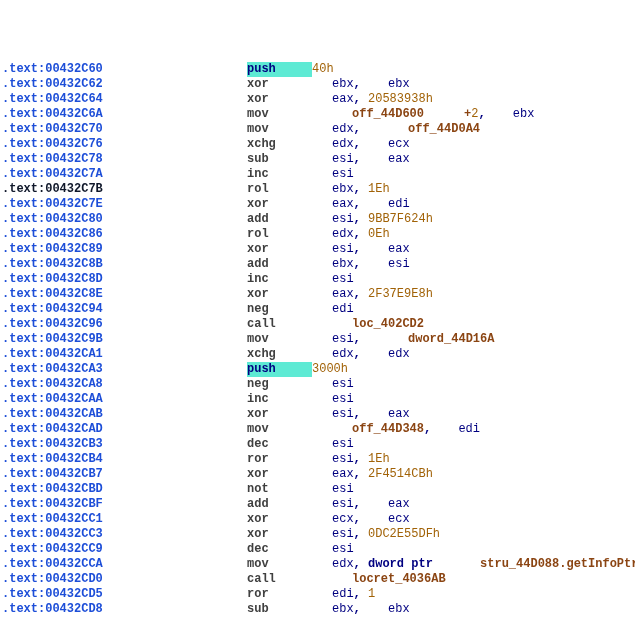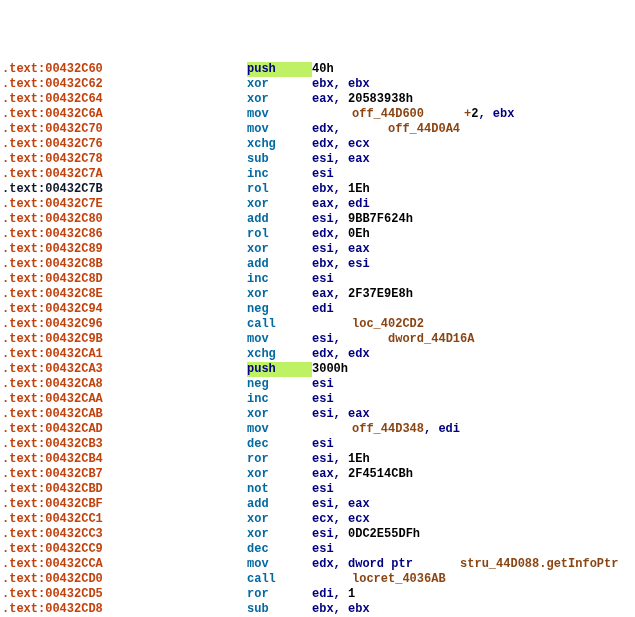--- a/index.html
+++ b/index.html
@@ -8,26 +8,26 @@
     font-family: "Courier New", monospace;
     font-size: 12px;
     line-height: 15px;
     background: #ffffff;
     color: #000000;
     white-space: pre;
   }
   .line {
     display: block;
   }
-  .segment-label { color: #c2410c; font-weight: bold; }
+  .segment-label { color: #1d4ed8; font-weight: bold; }
   .segment-label-blue { color: #0f172a; font-weight: bold; }
-  .mnemonic { color: #0369a1; font-weight: bold; }
-  .mnemonic-hl { color: #000080; font-weight: bold; background: #bef264; }
-  .reg { color: #000080; font-weight: bold; }
-  .num { color: #000000; font-weight: bold; }
+  .mnemonic { color: #404040; font-weight: bold; }
+  .mnemonic-hl { color: #000080; font-weight: bold; background: #5eead4; }
+  .reg { color: #000080; font-weight: normal; margin-left: 20px; }
+  .num { color: #a16207; font-weight: normal; }
   .ref { color: #8B4513; font-weight: bold; margin-left: 40px; }
   .punct { color: #000080; font-weight: bold; }
   .kw { color: #000080; font-weight: bold; margin-top: 28px; }
   .col-addr { display: inline-block; width: 245px; }
   .col-mnem { display: inline-block; width: 65px; }
 </style>
 </head>
 <body>
 
 

